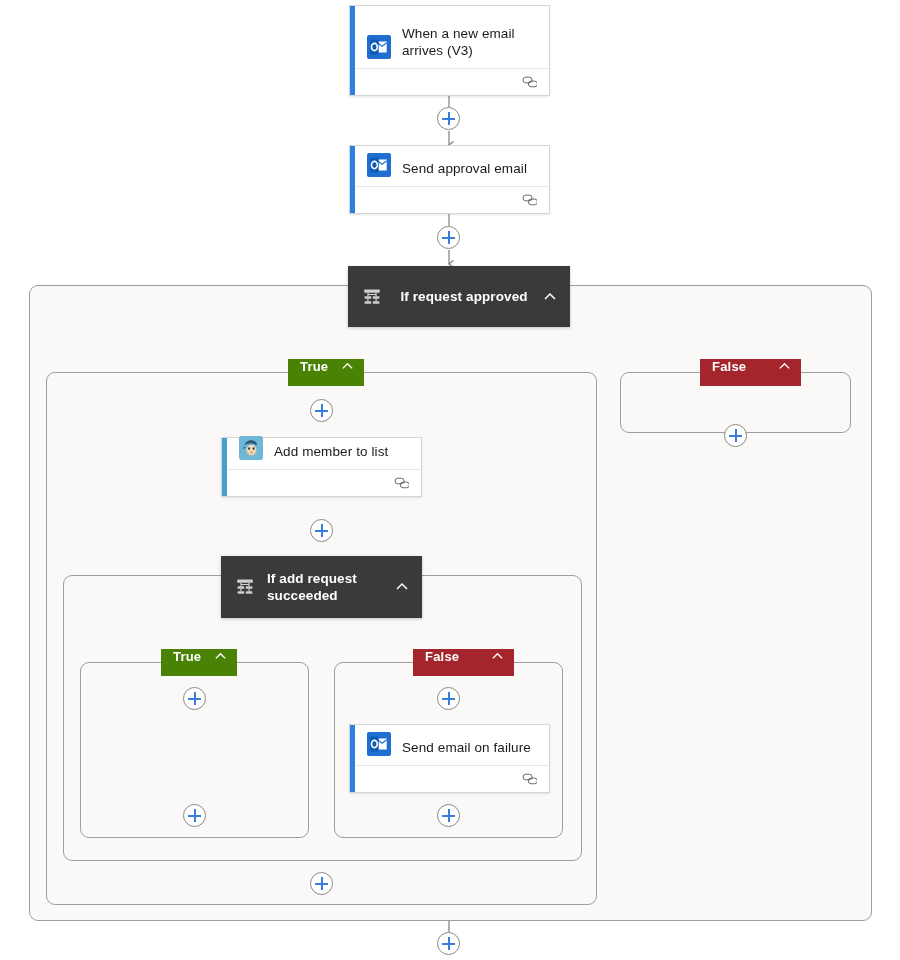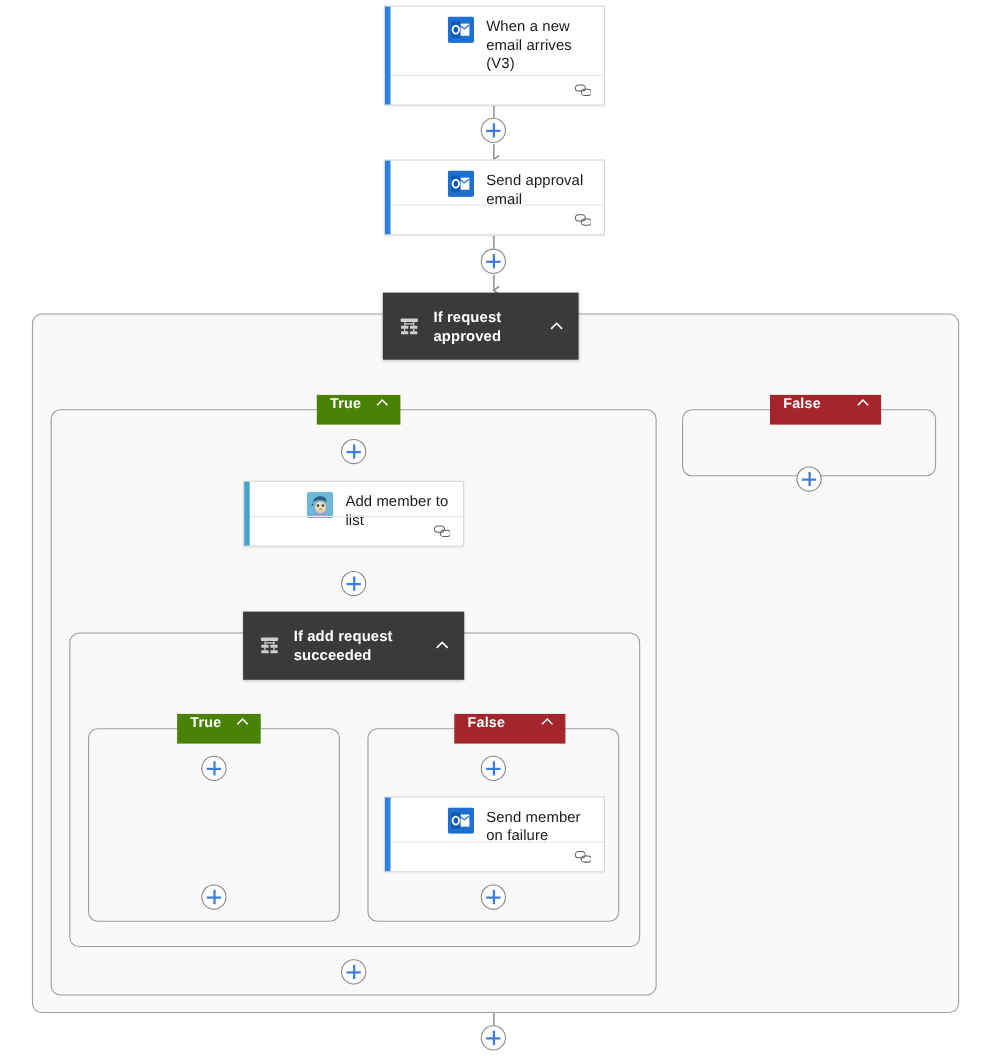--- a/index.html
+++ b/index.html
@@ -52,24 +52,23 @@
     flex-direction: column;
   }
   .card .accent {
     position: absolute;
     left: 0; top: 0; bottom: 0;
     width: 5px;
   }
   .card .card-head {
     flex: 1 1 auto;
     display: flex;
-    align-items: flex-start;
+    align-items: flex-end;
     padding: 9px 12px 9px 17px;
     min-height: 0;
-    margin-left: 40px;
   }
   .card .card-foot {
     flex: 0 0 auto;
     border-top: 1px solid #e6e6e6;
     height: 26px;
     display: flex;
     align-items: center;
     justify-content: flex-end;
     padding-right: 12px;
   }
@@ -259,21 +258,21 @@
     <div class="card-foot">
       <svg class="comment-icon" viewBox="0 0 18 14">
         <path d="M1.2 4.6 a3.4 3.4 0 0 1 3.4 -3.4 h4.1 a3.4 3.4 0 0 1 0 6.8 h-4.1 a3.4 3.4 0 0 1 -3.4 -3.4 z" fill="none" stroke="#605e5c" stroke-width="1.1"></path>
         <path d="M7.6 9.3 a3.4 3.4 0 0 1 3.4 -3.4 h4.1 a3.4 3.4 0 0 1 0 6.8 h-4.1 a3.4 3.4 0 0 1 -3.4 -3.4 z" fill="none" stroke="#605e5c" stroke-width="1.1"></path>
       </svg>
     </div>
   </div>
 
   <div class="plus" style="left:437px; top:226px;" title="+"></div>
 
-  <div class="cond" style="left:348px; top:266px; width:178px; height:61px;">
+  <div class="cond" style="left:348px; top:266px; width:222px; height:61px;text-align:center;">
     <svg class="cond-icon" viewBox="0 0 20 20">
       <rect x="2.2" y="2.6" width="15.6" height="3.1" rx="0.6" fill="#d0cfce"></rect>
       <path d="M6 5.9 v3.2 M14 5.9 v3.2 M6 7.5 h8" stroke="#d0cfce" stroke-width="1.2" fill="none"></path>
       <rect x="2.6" y="9.2" width="6.6" height="2.6" rx="0.5" fill="#d0cfce"></rect>
       <rect x="10.8" y="9.2" width="6.6" height="2.6" rx="0.5" fill="#d0cfce"></rect>
       <path d="M5.9 11.8 v2.4 M14.1 11.8 v2.4" stroke="#d0cfce" stroke-width="1.2"></path>
       <rect x="2.6" y="14.2" width="6.6" height="2.6" rx="0.5" fill="#d0cfce"></rect>
       <rect x="10.8" y="14.2" width="6.6" height="2.6" rx="0.5" fill="#d0cfce"></rect>
     </svg>
     <div class="cond-title">If request approved</div>
@@ -363,21 +362,21 @@
   <div class="card" style="left:349px; top:724px; width:201px; height:69px;">
     <div class="accent" style="background:#2f7fe0;"></div>
     <div class="card-head">
       <svg class="app-icon" viewBox="0 0 24 24">
         <rect width="24" height="24" fill="#1f6fd0"></rect>
         <rect x="10.5" y="6.5" width="9.2" height="11" fill="#ffffff"></rect>
         <path d="M10.5 7.8 L15.1 11.2 L19.7 7.8" fill="none" stroke="#1f6fd0" stroke-width="1.1"></path>
         <rect x="3.1" y="4.6" width="8.6" height="14.8" rx="1.4" fill="#0f5ab5"></rect>
         <ellipse cx="7.4" cy="12" rx="2.9" ry="3.6" fill="none" stroke="#ffffff" stroke-width="1.7"></ellipse>
       </svg>
-      <div class="card-title">Send member on failure</div>
+      <div class="card-title">Send email on failure</div>
     </div>
     <div class="card-foot">
       <svg class="comment-icon" viewBox="0 0 18 14">
         <path d="M1.2 4.6 a3.4 3.4 0 0 1 3.4 -3.4 h4.1 a3.4 3.4 0 0 1 0 6.8 h-4.1 a3.4 3.4 0 0 1 -3.4 -3.4 z" fill="none" stroke="#605e5c" stroke-width="1.1"></path>
         <path d="M7.6 9.3 a3.4 3.4 0 0 1 3.4 -3.4 h4.1 a3.4 3.4 0 0 1 0 6.8 h-4.1 a3.4 3.4 0 0 1 -3.4 -3.4 z" fill="none" stroke="#605e5c" stroke-width="1.1"></path>
       </svg>
     </div>
   </div>
 
   <div class="plus" style="left:183px; top:804px;" title="+"></div>

